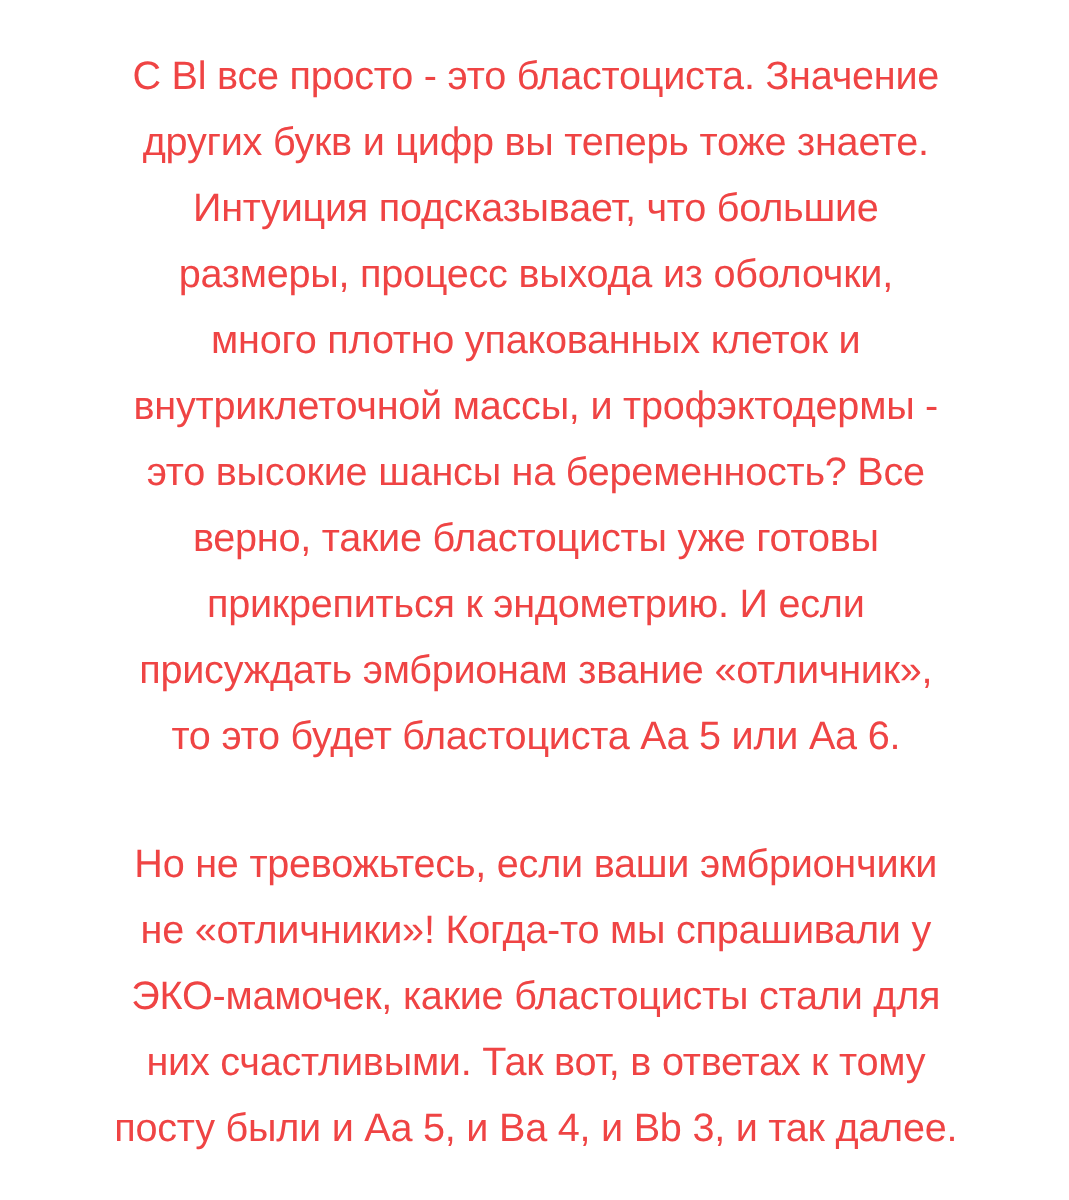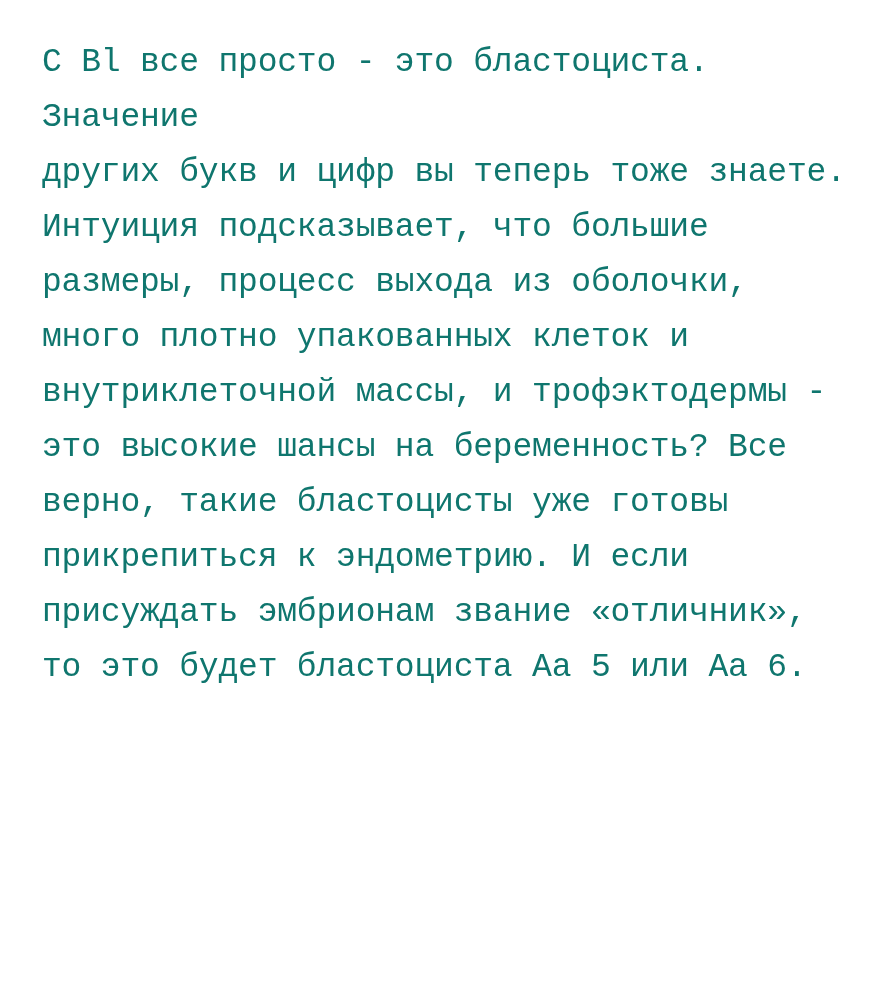--- a/index.html
+++ b/index.html
@@ -18,38 +18,42 @@
     width: 891px;
     height: 1000px;
     padding: 35px 40px 0 42px;
     background: #ffffff;
   }
   .post-paragraph {
     margin: 0;
     font-size: 33px;
     line-height: 55px;
     font-weight: 400;
-    color: #0f766e;
+    color: #ef4444;
     letter-spacing: -0.2px;
     white-space: pre-line; 
-    text-align: left;
-    font-family: Liberation Mono, monospace;
+    text-align: center;
   }
   .post-paragraph + .post-paragraph {
     margin-top: 52px;
   }
 </style>
 </head>
 <body>
 
 <div class="page">
   <p class="post-paragraph">С Bl все просто - это бластоциста. Значение
 других букв и цифр вы теперь тоже знаете.
 Интуиция подсказывает, что большие
 размеры, процесс выхода из оболочки,
 много плотно упакованных клеток и
 внутриклеточной массы, и трофэктодермы -
 это высокие шансы на беременность? Все
 верно, такие бластоцисты уже готовы
 прикрепиться к эндометрию. И если
 присуждать эмбрионам звание «отличник»,
 то это будет бластоциста Aa 5 или Aa 6.</p>
+  <p class="post-paragraph">Но не тревожьтесь, если ваши эмбриончики
+не «отличники»! Когда-то мы спрашивали у
+ЭКО-мамочек, какие бластоцисты стали для
+них счастливыми. Так вот, в ответах к тому
+посту были и Aa 5, и Ba 4, и Bb 3, и так далее.</p>
 </div>
 
 </body></html>

